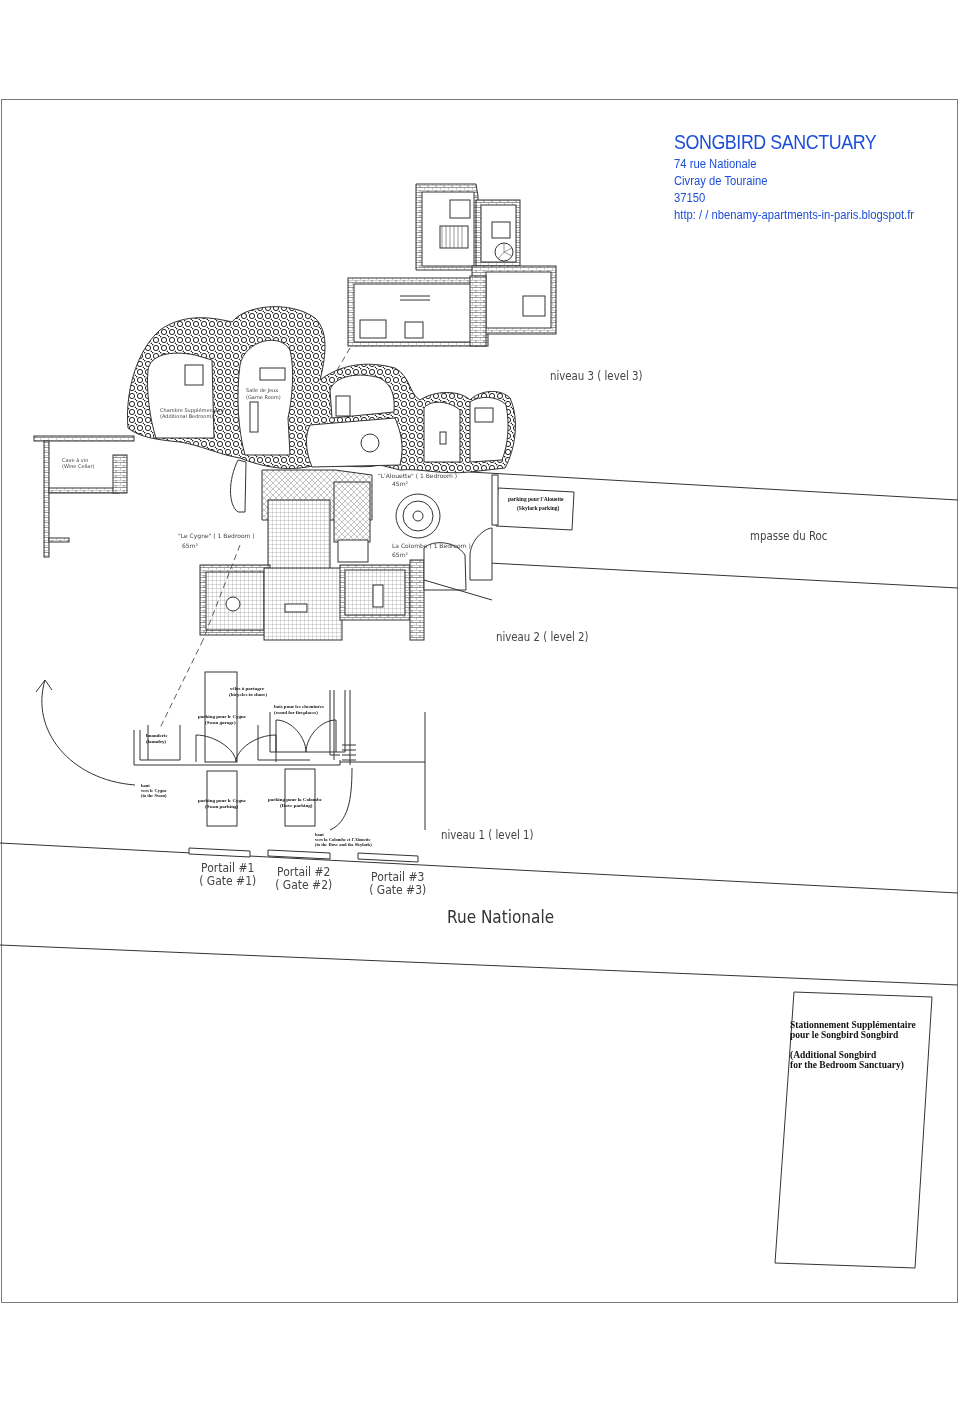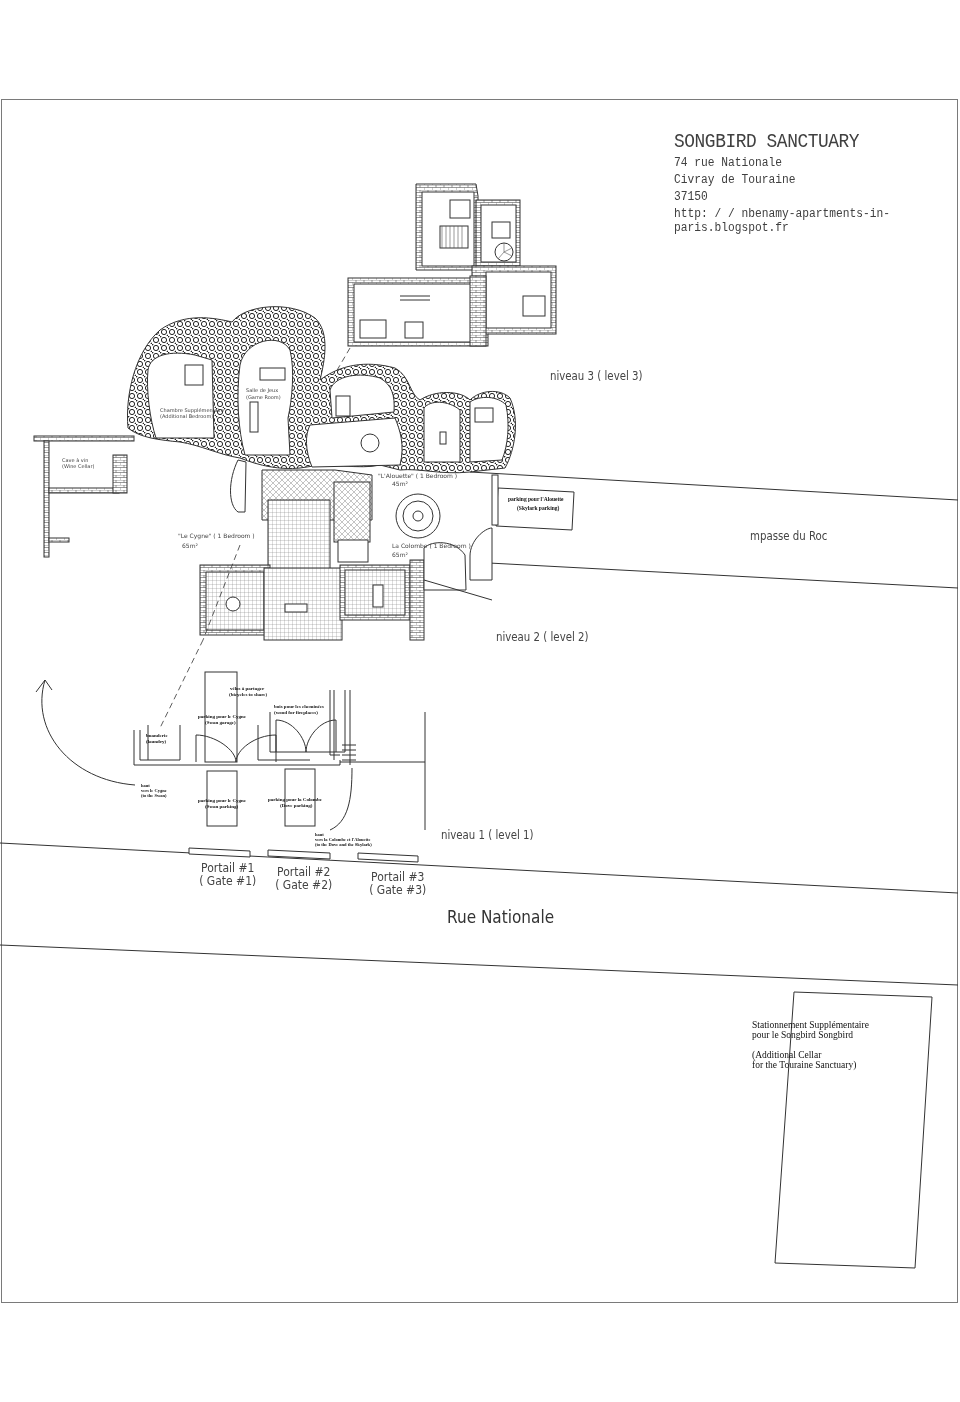--- a/index.html
+++ b/index.html
@@ -1,27 +1,27 @@
 <!DOCTYPE html>
 <html><head>
 <meta charset="utf-8">
 <style>
   html, body { margin: 0; padding: 0; background: #ffffff; }
   body { width: 960px; height: 1402px; position: relative; overflow: hidden; font-family: "DejaVu Sans", sans-serif; }
   .frame { position: absolute; left: 1px; top: 99px; width: 957px; height: 1204px; border: 1px solid #7a7a7a; box-sizing: border-box; }
   svg.plan { position: absolute; left: 0; top: 0; }
   .serif { font-family: "Liberation Serif", serif; fill: #111; font-weight: bold; }
   .tiny { font-family: "DejaVu Sans", sans-serif; fill: #444; }
-  .title-block { position: absolute; left: 674px; top: 130px; color: #404040; font-family: Liberation Mono, monospace; }
+  .title-block { position: absolute; left: 674px; top: 130px; color: #1d4ed8; font-family: Liberation Sans, sans-serif; }
   .title-block .t1 { font-size: 21px; letter-spacing: -0.5px; font-weight: 300; transform: scaleX(0.85); transform-origin: left; display: block; }
   .title-block .ln { font-size: 12.5px; display: block; margin-top: 3px; transform: scaleX(0.9); transform-origin: left; }
   .level { position: absolute; font-size: 12px; color: #444; transform: scaleX(0.85); transform-origin: left; }
   .street { position: absolute; font-size: 18px; color: #333; transform: scaleX(0.85); transform-origin: left; }
   .gate { position: absolute; font-size: 12px; color: #444; line-height: 13px; text-align: center; transform: scaleX(0.9); }
-  .extra-parking { position: absolute; left: 752px; top: 1020px; font-family: "Liberation Serif", serif; font-weight: normal; font-size: 9.5px; line-height: 10px; color: #111; }
+  .extra-parking { position: absolute; left: 790px; top: 1020px; font-family: "Liberation Serif", serif; font-weight: bold; font-size: 9.5px; line-height: 10px; color: #111; }
   .extra-parking span { display: block; }
 </style>
 </head>
 <body>
 
 <div class="frame"></div>
 
 <svg class="plan" width="960" height="1402" viewBox="0 0 960 1402">
   <defs>
     <pattern id="stone" width="8" height="8" patternUnits="userSpaceOnUse">
@@ -228,15 +228,15 @@
 </div>
 <div class="gate" style="left:366px; top:871px;">
   <div>Portail #3</div>
     <div>( Gate #3)</div>
 </div>
 
 <div class="extra-parking">
   <span>Stationnement Supplémentaire</span>
   <span>pour le Songbird Songbird</span>
   <span style="height:10px"></span>
-  <span>(Additional Cellar</span>
-  <span>for the Touraine Sanctuary)</span>
+  <span>(Additional Songbird</span>
+  <span>for the Bedroom Sanctuary)</span>
 </div>
 
 </body></html>

